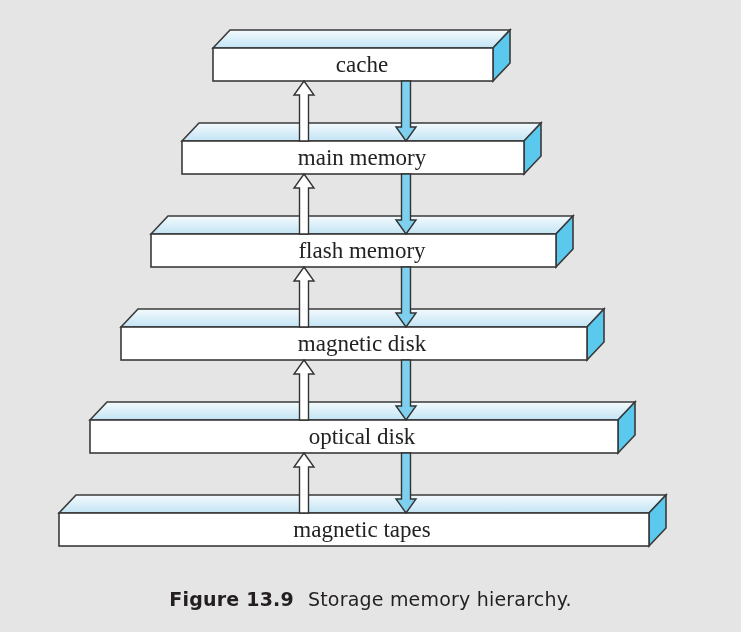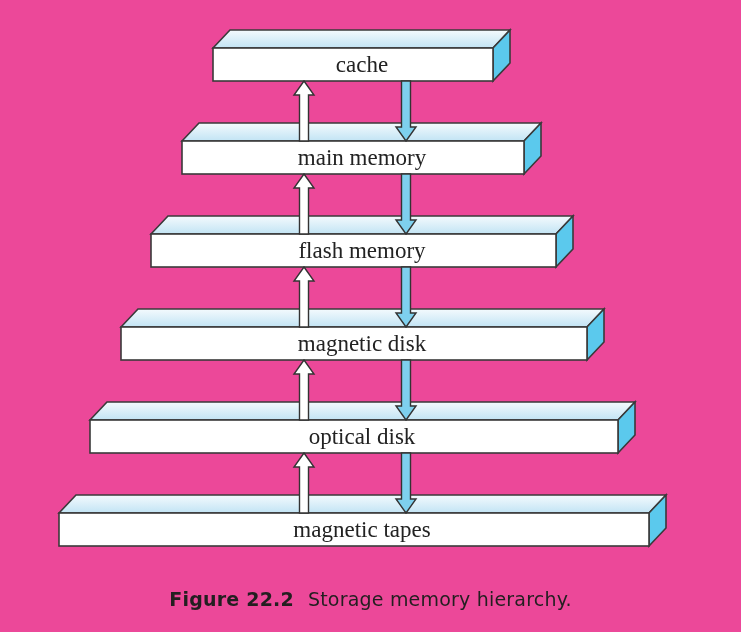--- a/index.html
+++ b/index.html
@@ -1,20 +1,20 @@
 <!DOCTYPE html>
 <html><head>
 <meta charset="utf-8">
 <style>
   html, body { margin: 0; padding: 0; background: #ffffff; }
   .page {
     position: relative;
     width: 741px;
     height: 632px;
-    background: #ec4899;
+    background: #e5e5e5;
     font-family: "Liberation Sans", sans-serif;
     overflow: hidden;
   }
   svg.diagram { display: block; }
   .box-front { stroke: #3a3a3a; stroke-width: 1.6; }
   .box-top, .box-side { stroke: #3a3a3a; stroke-width: 1.6; stroke-linejoin: miter; }
   .level-label {
     font-family: "Liberation Serif", serif;
     font-size: 23px;
     text-anchor: middle;
@@ -107,16 +107,16 @@
       <polygon class="arrow" points="406,420 416,406 410.5,406 410.5,360 401.5,360 401.5,406 396,406" fill="#7ed0ee"></polygon>
     </g>
 
     <g>
       <polygon class="arrow" points="304,453 314,467 308.5,467 308.5,513 299.5,513 299.5,467 294,467" fill="#ffffff"></polygon>
       <polygon class="arrow" points="406,513 416,499 410.5,499 410.5,453 401.5,453 401.5,499 396,499" fill="#7ed0ee"></polygon>
     </g>
   </svg>
 
   <div class="caption">
-    <span class="caption-number">Figure 22.2</span><span class="caption-text">Storage memory hierarchy.</span>
+    <span class="caption-number">Figure 13.9</span><span class="caption-text">Storage memory hierarchy.</span>
   </div>
 
 </div>
 
 </body></html>

